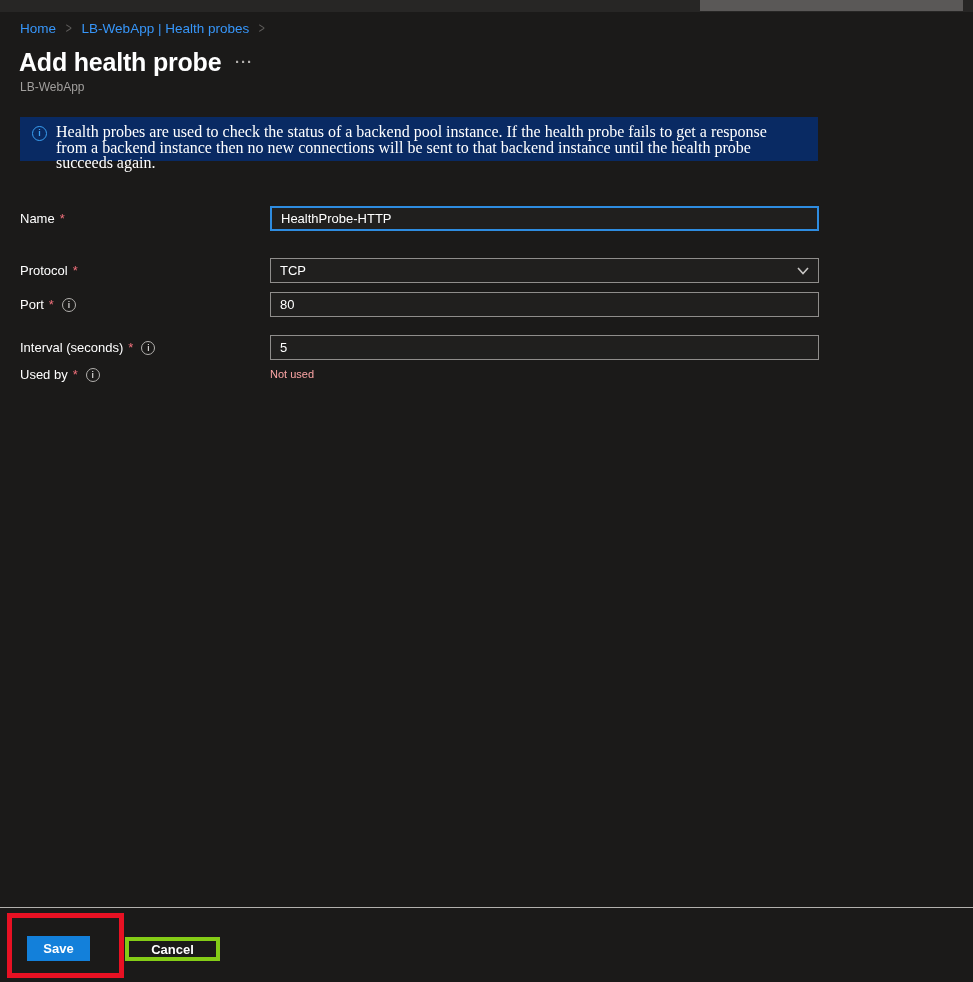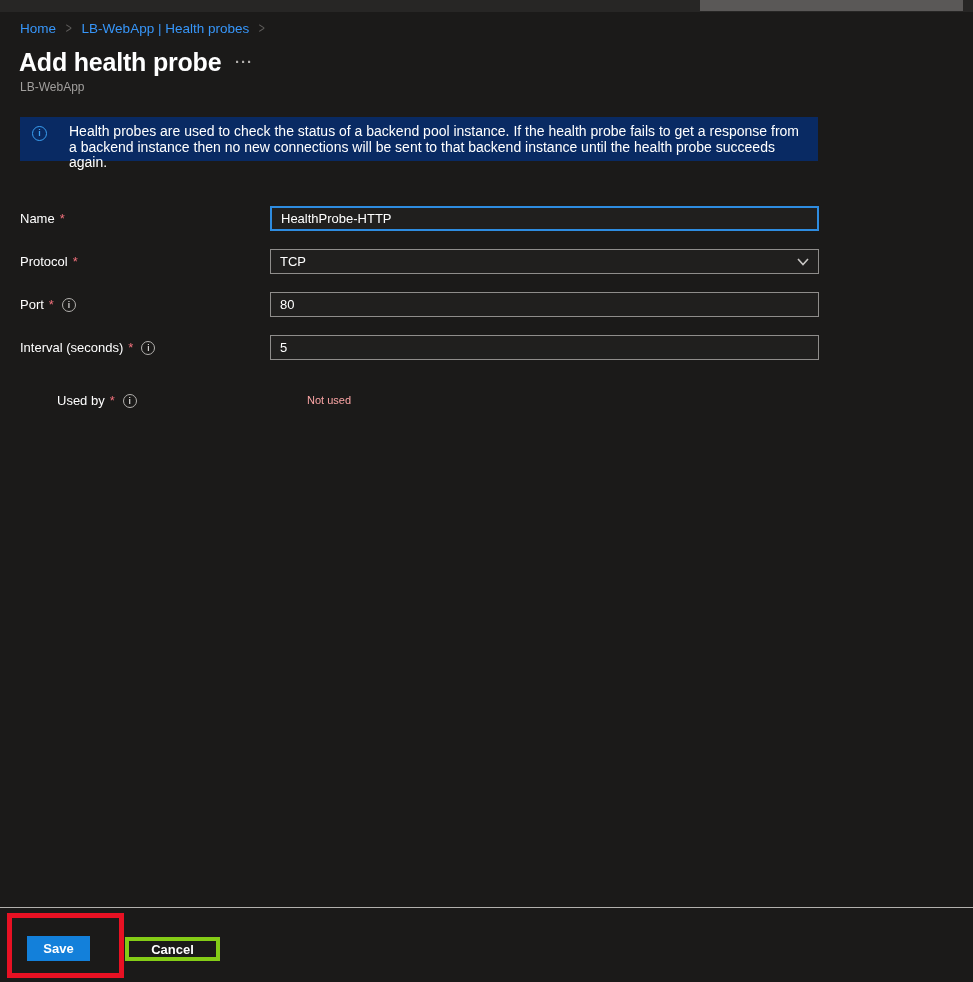--- a/index.html
+++ b/index.html
@@ -19,25 +19,25 @@
   .crumb-sep { color:#605e5c; font-size:13px; transform:scale(0.8,1.1); }
 
   
   .page-title { position:absolute; left:19px; top:48px; font-size:25px; font-weight:700; color:#ffffff; letter-spacing:-0.2px; }
   .more-btn { position:absolute; left:235px; top:53px; color:#b3b0ad; font-size:15px; font-weight:700; letter-spacing:1px; cursor:pointer; }
   .subtitle { position:absolute; left:20px; top:80px; font-size:12px; color:#a19f9d; }
 
   
   .banner { position:absolute; left:20px; top:117px; width:798px; height:44px; background:#092a63; box-sizing:border-box; display:flex; padding:7px 14px 0 12px; }
   .banner-icon { flex:0 0 auto; width:13px; height:13px; margin-top:2px; border:1px solid #3aa0f3; border-radius:50%; color:#3aa0f3; font-size:9px; line-height:13px; text-align:center; font-weight:700; }
-  .banner-text { margin-left:22px; color:#ffffff; font-size:14px; line-height:15.5px; max-width:745px; }
+  .banner-text { margin-left:9px; color:#ffffff; font-size:16px; line-height:15.5px; max-width:745px;font-family:Liberation Serif, serif; }
 
   
   .form-row { position:absolute; left:20px; width:800px; height:33px; }
-  .row-0 { top:206px; } .row-1 { top:249px; } .row-2 { top:292px; } .row-3 { top:335px; } .row-4 { top:388px;margin-left:37px; }
+  .row-0 { top:206px; } .row-1 { top:258px; } .row-2 { top:292px; } .row-3 { top:335px; } .row-4 { top:362px; }
   .field-label { position:absolute; left:0; top:0; height:25px; display:flex; align-items:center; font-size:13px; color:#ffffff; }
   .req { color:#f1707b; margin-left:5px; }
   .info-dot { width:12px; height:12px; border:1px solid #b3b1ae; border-radius:50%; color:#d2d0ce; font-size:8.5px; line-height:12px; text-align:center; margin-left:8px; font-weight:700; cursor:default; }
   .control { position:absolute; left:250px; top:0; width:549px; height:25px; box-sizing:border-box; }
   .textbox { width:549px; height:25px; box-sizing:border-box; background:#201f1e; border:1px solid #8f8d8b; color:#ffffff; font-size:13px; padding:8px 9px; font-family:"Liberation Sans", sans-serif; outline:none; }
   .textbox.focused { border:2px solid #2e8ce0; }
   .dropdown { display:flex; align-items:center; justify-content:space-between; background:#201f1e; border:1px solid #8f8d8b; padding:0 9px; cursor:pointer; height:25px; }
   .dropdown-value { color:#ffffff; font-size:13px; }
   .chev { width:12px; height:8px; display:block; }
   .static-value { position:absolute; left:250px; top:0; height:25px; line-height:25px; color:#fca5a5; font-size:11px; }

